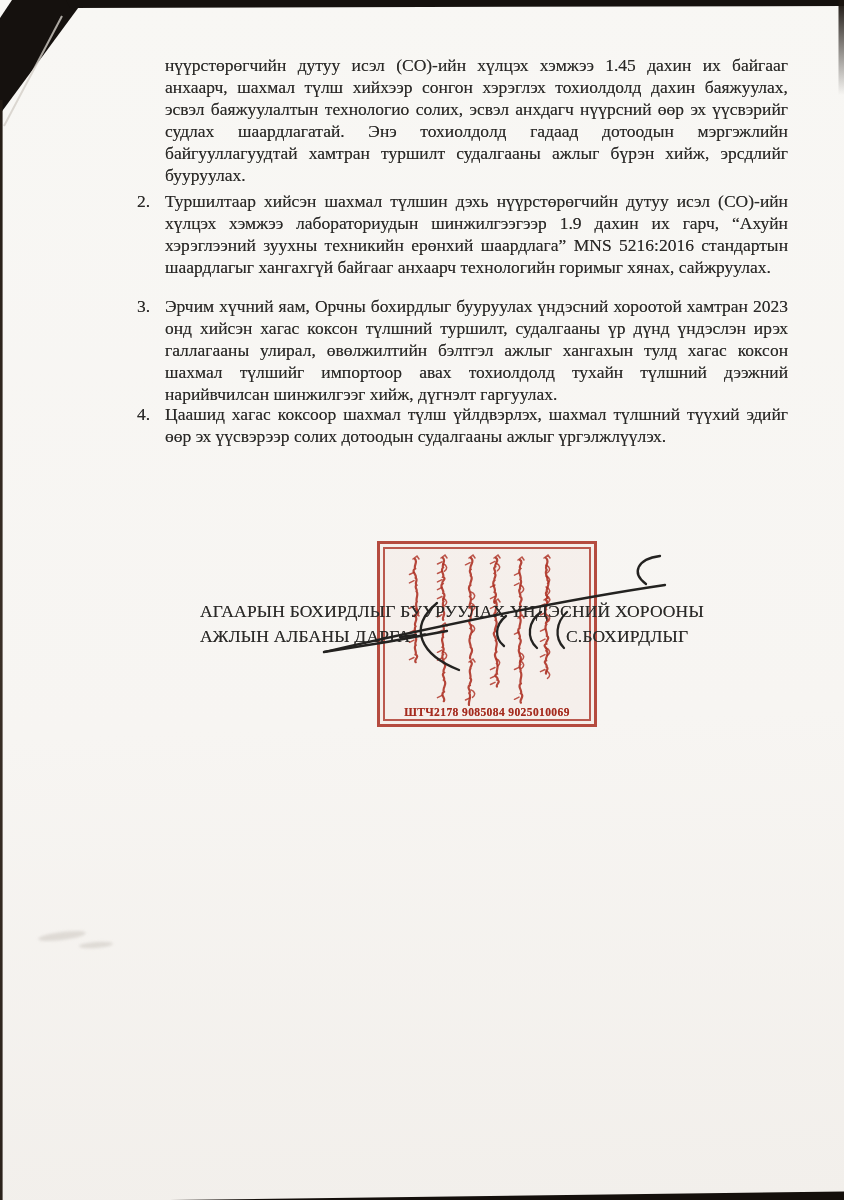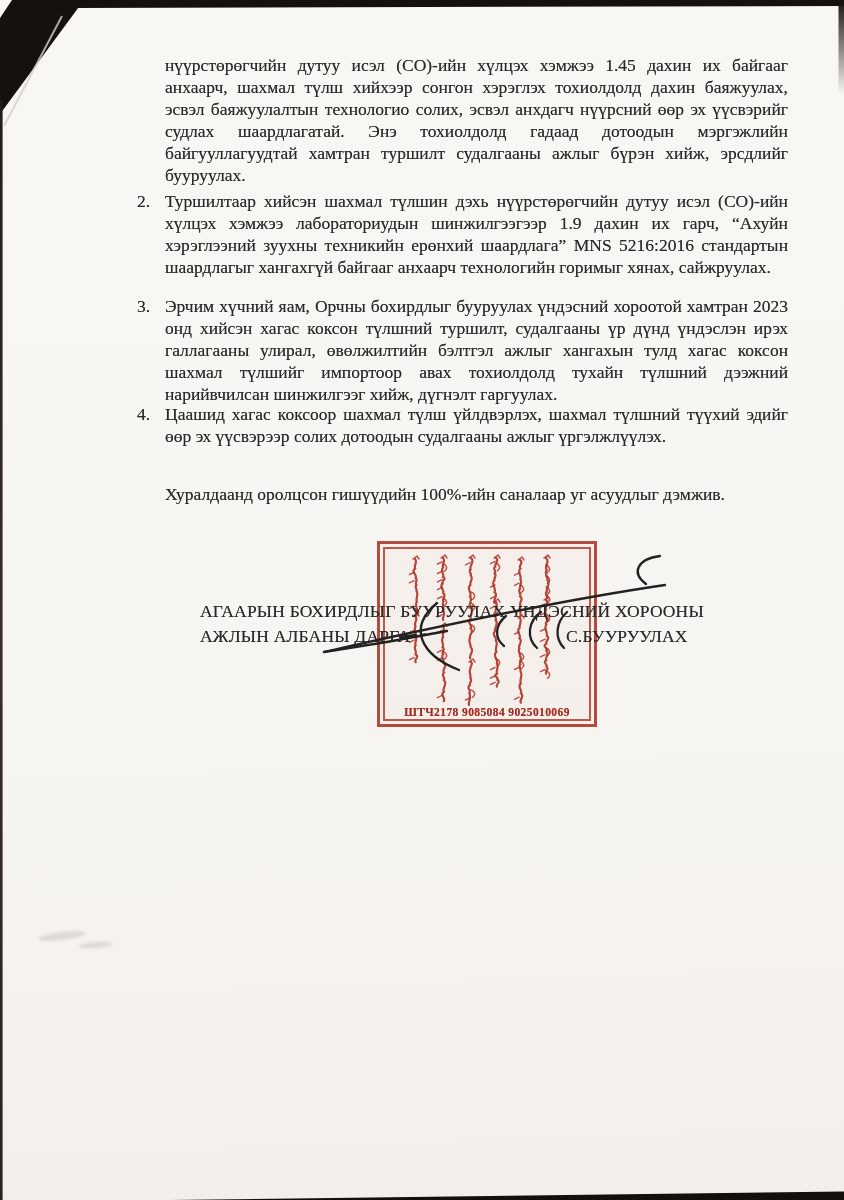--- a/index.html
+++ b/index.html
@@ -72,34 +72,33 @@
   <div class="item" style="top:295px">
     <span class="num">3.</span>
     <p class="itext">Эрчим хүчний яам, Орчны бохирдлыг бууруулах үндэсний хороотой хамтран 2023 онд хийсэн хагас коксон түлшний туршилт, судалгааны үр дүнд үндэслэн ирэх галлагааны улирал, өвөлжилтийн бэлтгэл ажлыг хангахын тулд хагас коксон шахмал түлшийг импортоор авах тохиолдолд тухайн түлшний дээжний нарийвчилсан шинжилгээг хийж, дүгнэлт гаргуулах.</p>
   </div>
 
   <div class="item" style="top:403px">
     <span class="num">4.</span>
     <p class="itext">Цаашид хагас коксоор шахмал түлш үйлдвэрлэх, шахмал түлшний түүхий эдийг өөр эх үүсвэрээр солих дотоодын судалгааны ажлыг үргэлжлүүлэх.</p>
   </div>
 
-  <p class="approval">Хуралдаанд оролцсон гишүүдийн 100%-ийн саналаар уг асуудлыг дэмжив.</p>
 
   <div class="stamp">
     <div class="stamp-inner"></div>
     <svg class="stamp-script" viewBox="0 0 184 180">
       <path id="script-main" d="M35,15 c2.9,2.9 -1.4,6.7 0.1,9.6 c-4.6,2.8 2.3,6.4 0.6,9.2 c2.6,2.2 -1.3,5.1 0.7,7.3 c-2.2,1.9 1.1,4.3 0.2,6.2 c2.2,3.1 -1.1,7.3 0.2,10.4 c-2.2,3.4 1.1,7.9 0.4,11.4M35,72 c4.2,3.1 -2.1,7.2 0.5,10.3 c-2.1,3.1 1.1,7.3 -0.2,10.5 c2.9,2.5 -1.4,5.8 0.4,8.3 c-2.6,2.8 1.3,6.5 -0.1,9.3 c4.5,2.3 -2.3,5.5 0.1,7.8M63,14 c3.2,2.9 -1.6,6.7 0.1,9.5 c-3.6,2.9 1.8,6.7 -0.1,9.5 c4.3,1.9 -2.2,4.5 -0.4,6.5 c-3.9,2.9 1.9,6.7 0.6,9.6 c3.9,2.5 -1.9,5.9 0.3,8.4 c-2.0,2.9 1.0,6.8 -0.3,9.7 c3.1,2.6 -1.6,6.0 0.0,8.6M63,82 c2.8,3.3 -1.4,7.7 0.1,11.1 c-3.3,3.0 1.7,7.1 -0.5,10.1 c3.4,2.2 -1.7,5.1 0.4,7.3 c-2.3,2.6 1.2,6.0 0.7,8.5 c4.7,2.9 -2.3,6.7 0.3,9.6 c-3.5,2.2 1.7,5.2 -0.1,7.4 c4.3,3.5 -2.2,8.2 0.0,11.7 c-4.7,2.9 2.3,6.7 -0.1,9.5M91,14 c4.6,3.4 -2.3,8.0 -0.4,11.4 c-2.4,1.9 1.2,4.4 0.2,6.3 c2.9,2.8 -1.4,6.5 -0.4,9.3 c-4.7,3.5 2.4,8.1 -0.4,11.5 c3.0,3.3 -1.5,7.7 -0.3,10.9M91,64 c3.1,3.3 -1.5,7.7 -0.3,11.1 c-4.8,2.8 2.4,6.5 -0.1,9.3 c4.0,2.9 -2.0,6.7 -0.5,9.5 c-2.2,2.9 1.1,6.7 0.6,9.5 c4.3,3.3 -2.1,7.7 -0.5,11.0M91,118 c2.7,2.0 -1.3,4.6 -0.6,6.6 c-2.0,2.8 1.0,6.6 -0.1,9.5 c2.7,2.1 -1.3,5.0 -0.5,7.1 c-4.0,2.4 2.0,5.5 -0.5,7.9 c2.4,3.6 -1.2,8.4 -0.3,11.9M116,14 c4.0,2.6 -2.0,6.0 -0.7,8.6 c-3.5,2.0 1.7,4.7 -0.6,6.7 c2.6,2.1 -1.3,4.8 -0.2,6.9 c-4.1,3.6 2.1,8.3 0.1,11.9 c4.3,3.2 -2.1,7.5 -0.0,10.8M116,58 c2.2,3.1 -1.1,7.3 -0.5,10.5 c-3.9,2.3 2.0,5.3 0.1,7.6 c3.5,3.3 -1.8,7.8 -0.5,11.2 c-4.3,2.8 2.2,6.4 0.7,9.2 c3.0,3.4 -1.5,7.9 0.6,11.3 c-4.8,3.5 2.4,8.2 0.5,11.8 c2.2,3.1 -1.1,7.2 0.1,10.2 c-4.5,1.8 2.3,4.3 0.5,6.1 c3.5,2.0 -1.8,4.6 -0.6,6.6M140,16 c4.3,2.6 -2.2,6.0 0.4,8.5 c-3.6,3.3 1.8,7.6 0.0,10.9 c2.3,2.7 -1.1,6.4 -0.3,9.2 c-2.9,2.4 1.5,5.5 0.0,7.9 c4.7,2.8 -2.4,6.6 0.6,9.5 c-2.3,3.1 1.1,7.3 -0.5,10.5M140,74 c2.1,3.0 -1.0,6.9 -0.4,9.9 c-4.4,3.1 2.2,7.2 -0.1,10.4 c4.1,3.0 -2.0,7.0 -0.1,10.0 c-2.0,2.3 1.0,5.4 0.5,7.7 c3.0,2.5 -1.5,5.9 0.4,8.4 c-2.3,2.2 1.2,5.1 0.2,7.2 c2.7,3.6 -1.4,8.3 0.3,11.9 c-4.1,3.0 2.0,6.9 0.1,9.9 c4.4,2.8 -2.2,6.5 0.0,9.3M166,14 c4.6,3.6 -2.3,8.4 0.7,12.0 c-2.8,3.0 1.4,7.0 0.7,10.0 c3.6,3.5 -1.8,8.2 -0.5,11.7 c-3.1,1.9 1.5,4.4 0.3,6.3M166,56 c3.8,2.8 -1.9,6.6 0.1,9.5 c-2.5,2.5 1.2,5.8 0.2,8.2 c4.5,2.0 -2.3,4.7 0.0,6.6 c-2.6,3.5 1.3,8.2 0.6,11.7 c3.8,2.3 -1.9,5.5 -0.6,7.8 c-4.9,2.1 2.4,4.9 0.2,7.0 c3.4,2.9 -1.7,6.7 -0.4,9.6 c-3.8,1.9 1.9,4.5 0.5,6.4 c2.7,2.0 -1.3,4.7 -0.6,6.8" fill="none" stroke="rgba(172,45,32,.88)" stroke-width="2.2" stroke-linecap="round"></path>
       <path id="script-teeth" d="M33,15 l4,-3 l2,3M34,28.3 l-4.5,2.2M34,36.7 l-4.5,2.2M34,62.2 l-4.5,2.2M35,64.5 c4,1.5 5,5 1.5,7.5M33,72 l4,-3 l2,3M34,86.5 l-4.5,2.2M34,96.1 l-4.5,2.2M34,113.5 l-4.5,2.2M61,14 l4,-3 l2,3M62,17.8 l-4.5,2.2M63,19.7 c4,1.5 5,5 1.5,7.5M62,27.3 l-4.5,2.2M62,35.7 l-4.5,2.2M62,43.4 l-4.5,2.2M62,52.5 l-4.5,2.2M63,54.2 c4,1.5 5,5 1.5,7.5M62,70.7 l-4.5,2.2M61,82 l4,-3 l2,3M62,86.4 l-4.5,2.2M62,106.1 l-4.5,2.2M63,107.6 c4,1.5 5,5 1.5,7.5M62,113.9 l-4.5,2.2M62,151.4 l-4.5,2.2M89,14 l4,-3 l2,3M90,18.6 l-4.5,2.2M91,47.9 c4,1.5 5,5 1.5,7.5M91,59.1 c4,1.5 5,5 1.5,7.5M89,64 l4,-3 l2,3M91,80.7 c4,1.5 5,5 1.5,7.5M89,118 l4,-3 l2,3M91,145.9 c4,1.5 5,5 1.5,7.5M90,153.8 l-4.5,2.2M114,14 l4,-3 l2,3M115,17.4 l-4.5,2.2M116,19.2 c4,1.5 5,5 1.5,7.5M115,41.0 l-4.5,2.2M115,52.4 l-4.5,2.2M114,58 l4,-3 l2,3M115,62.2 l-4.5,2.2M116,114.7 c4,1.5 5,5 1.5,7.5M115,123.5 l-4.5,2.2M115,132.0 l-4.5,2.2M115,138.3 l-4.5,2.2M138,16 l4,-3 l2,3M139,28.9 l-4.5,2.2M139,39.1 l-4.5,2.2M140,41.0 c4,1.5 5,5 1.5,7.5M138,74 l4,-3 l2,3M139,88.0 l-4.5,2.2M140,108.9 c4,1.5 5,5 1.5,7.5M140,117.0 c4,1.5 5,5 1.5,7.5M139,123.3 l-4.5,2.2M139,153.1 l-4.5,2.2M164,14 l4,-3 l2,3M166,21.2 c4,1.5 5,5 1.5,7.5M166,32.0 c4,1.5 5,5 1.5,7.5M166,43.0 c4,1.5 5,5 1.5,7.5M166,51.4 c4,1.5 5,5 1.5,7.5M164,56 l4,-3 l2,3M165,59.8 l-4.5,2.2M165,68.8 l-4.5,2.2M166,70.4 c4,1.5 5,5 1.5,7.5M165,85.0 l-4.5,2.2M165,95.1 l-4.5,2.2M166,104.0 c4,1.5 5,5 1.5,7.5M165,110.7 l-4.5,2.2M165,125.5 l-4.5,2.2M166,126.9 c4,1.5 5,5 1.5,7.5" fill="none" stroke="rgba(172,45,32,.8)" stroke-width="1.5" stroke-linecap="round"></path>
     </svg>
     <div class="stamp-serial">ШТЧ2178 9085084  9025010069</div>
   </div>
 
   <p class="sigline sig-org">АГААРЫН БОХИРДЛЫГ БУУРУУЛАХ ҮНДЭСНИЙ ХОРООНЫ</p>
   <p class="sigline sig-title">АЖЛЫН АЛБАНЫ ДАРГА</p>
-  <p class="sigline sig-name">С.БУУРУУЛАХ</p>
+  <p class="sigline sig-name">С.БОХИРДЛЫГ</p>
 
   <svg class="fullpage" viewBox="0 0 844 1200">
     <g fill="none" stroke="#232220" stroke-width="2.3" stroke-linecap="round">
       <path d="M324,652 C430,628 556,601 665,585"></path>
       <path d="M324,652 C358,647 406,639 447,631"></path>
       <path d="M400,637 l16,-2 m6,0 l3,-0.5"></path>
       <path d="M437,603 C407,628 421,655 459,670"></path>
       <path d="M506,616 C495,625 494,638 504,646"></path>
       <path d="M541,612 C528,621 526,638 537,648"></path>
       <path d="M567,612 C556,622 554,638 564,648"></path>

